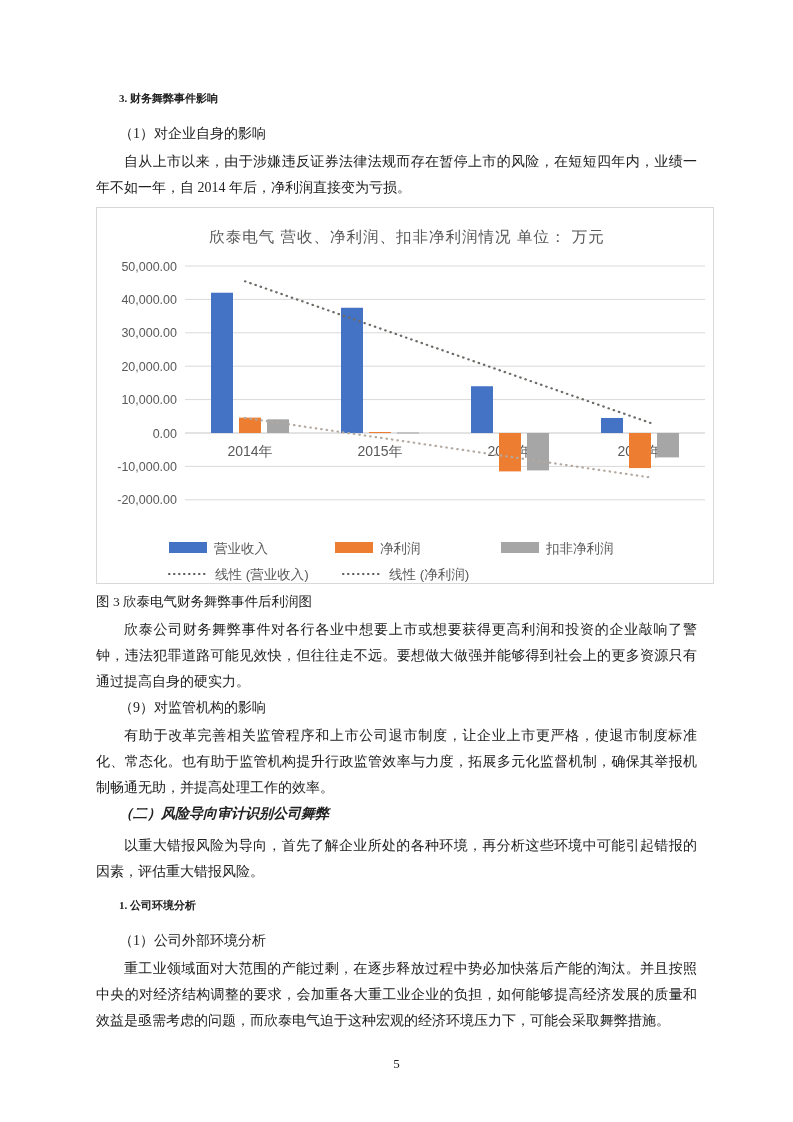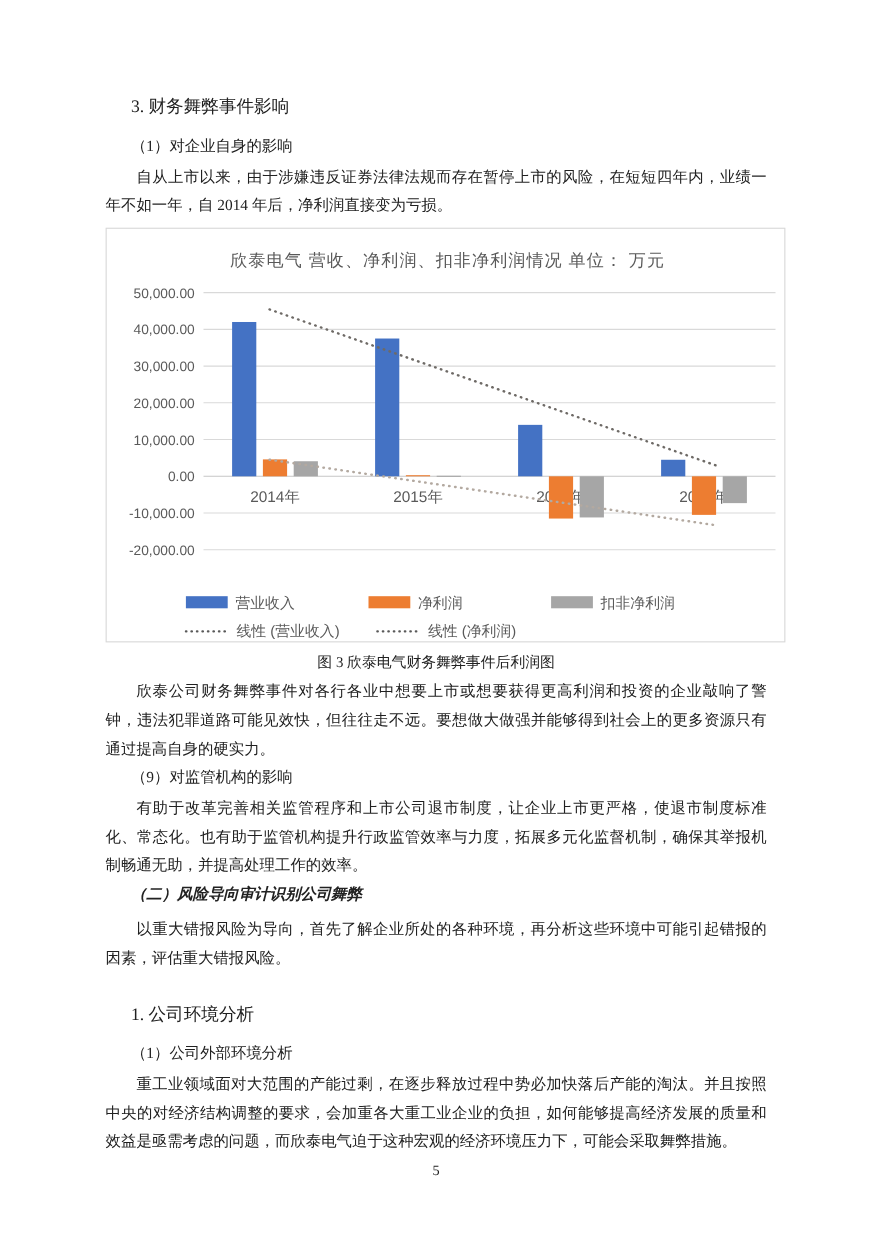--- a/index.html
+++ b/index.html
@@ -8,22 +8,22 @@
     width:793px;height:1122px;
     margin:0 auto;
     background:#ffffff;
     font-family:"Liberation Serif","DejaVu Serif",serif;
     font-size:14px;
     color:#212121;
     overflow:hidden;
   }
   .content{padding:88px 96px 0 96px;}
   .h-num{
-    font-weight:normal;
-    font-size:16px;
+    font-weight:bold;
+    font-size:11px;
     margin:0 0 13px 23px;
     line-height:20px;
   }
   .h-sect{
     font-weight:bold;
     font-size:14px;
     margin:2px 0 8px 23px;
     line-height:22px;
     font-style:italic;
   }
@@ -39,21 +39,21 @@
   }
   .figure{
     width:616px;
     height:375px;
     margin:6px 0 8px 0;
     border:1px solid #d8d8d8;
     background:#ffffff;
   }
   .figure svg{display:block;}
   .caption{
-    text-align:center;
+    text-align:left;
     font-size:13.5px;
     line-height:20px;
     margin:0 0 5px 0;
   }
   .page-number{
     position:absolute;
     left:0;right:0;
     top:1056px;
     text-align:center;
     font-size:13px;
@@ -127,21 +127,21 @@
     <p class="para">欣泰公司财务舞弊事件对各行各业中想要上市或想要获得更高利润和投资的企业敲响了警钟，违法犯罪道路可能见效快，但往往走不远。要想做大做强并能够得到社会上的更多资源只有通过提高自身的硬实力。</p>
 
     <p class="subhead">（9）对监管机构的影响</p>
 
     <p class="para">有助于改革完善相关监管程序和上市公司退市制度，让企业上市更严格，使退市制度标准化、常态化。也有助于监管机构提升行政监管效率与力度，拓展多元化监督机制，确保其举报机制畅通无助，并提高处理工作的效率。</p>
 
     <p class="h-sect">（二）风险导向审计识别公司舞弊</p>
 
     <p class="para">以重大错报风险为导向，首先了解企业所处的各种环境，再分析这些环境中可能引起错报的因素，评估重大错报风险。</p>
 
-    <p class="h-num" style="margin-top:28px;">1. 公司环境分析</p>
+    <p class="h-num" style="margin-top:10px;">1. 公司环境分析</p>
 
     <p class="subhead">（1）公司外部环境分析</p>
 
     <p class="para">重工业领域面对大范围的产能过剩，在逐步释放过程中势必加快落后产能的淘汰。并且按照中央的对经济结构调整的要求，会加重各大重工业企业的负担，如何能够提高经济发展的质量和效益是亟需考虑的问题，而欣泰电气迫于这种宏观的经济环境压力下，可能会采取舞弊措施。</p>
 
   </div>
 
   <div class="page-number">5</div>
 </div>
 

